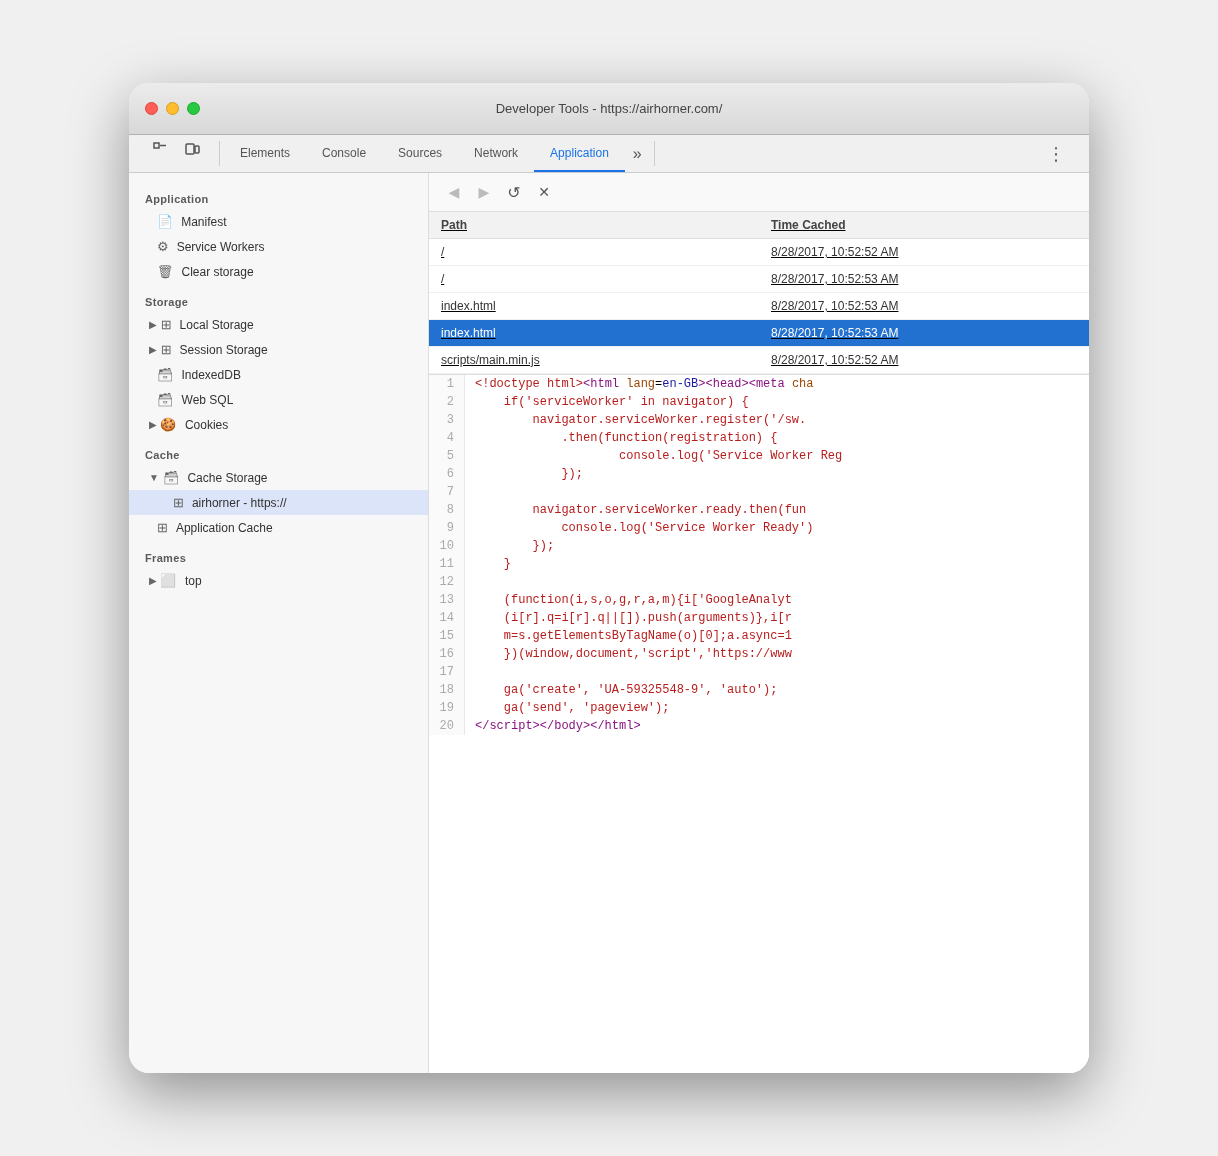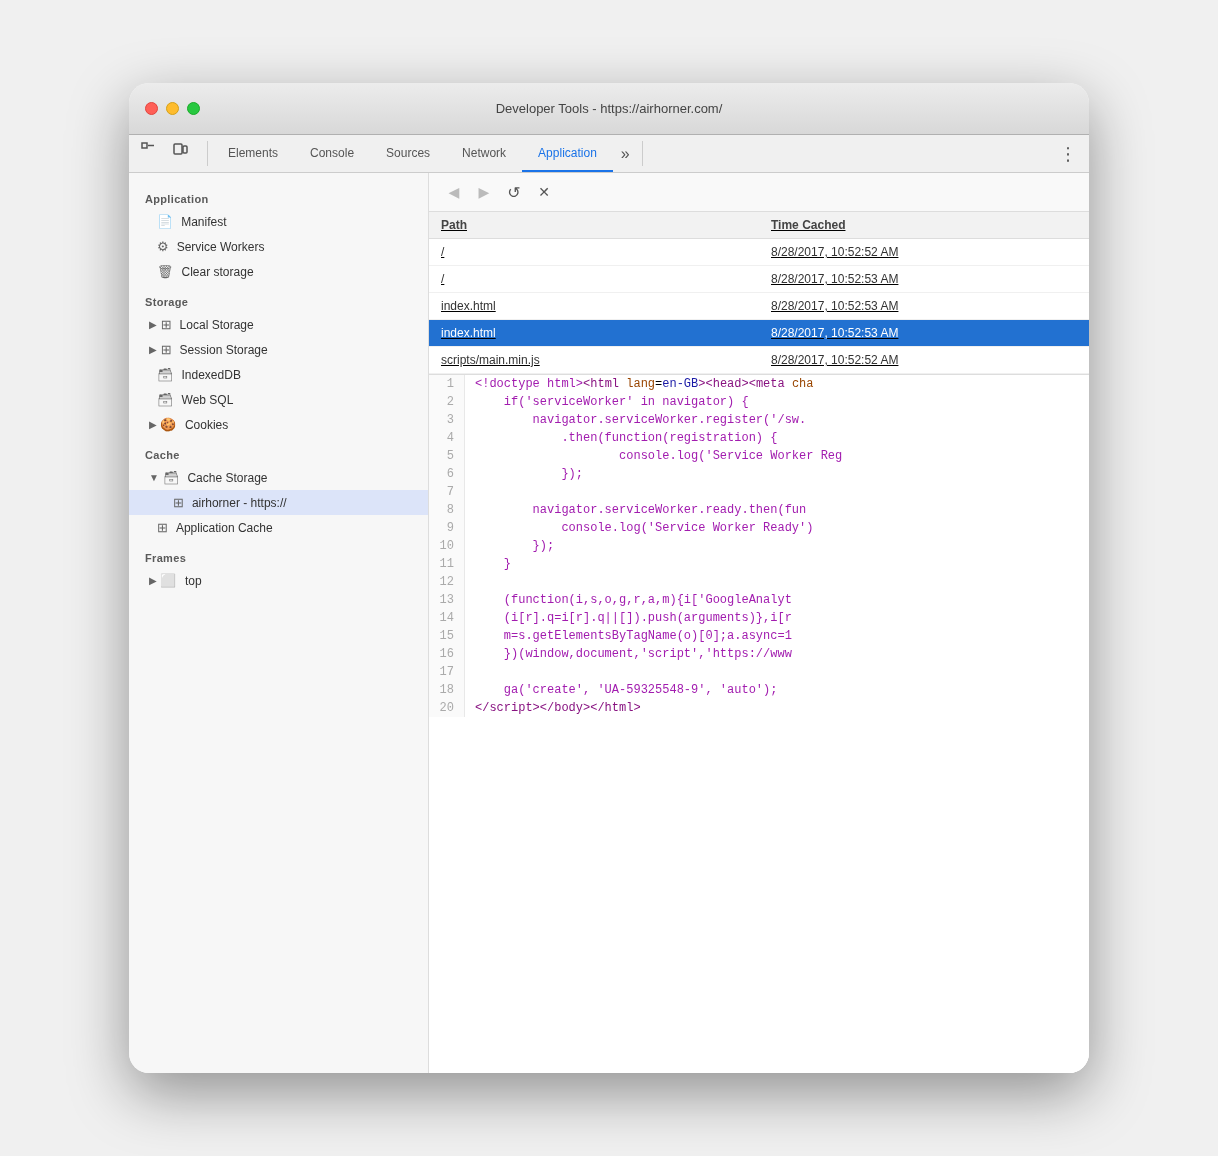--- a/index.html
+++ b/index.html
@@ -60,21 +60,21 @@
       cursor: pointer;
       color: #555;
       font-size: 14px;
       background: none;
     }
     .tab-bar {
       background: #f0f0f0;
       border-bottom: 1px solid #ccc;
       display: flex;
       align-items: stretch;
-      padding: 0 4px;
+      padding: 0 16px;
       height: 38px;
     }
     .tab-item {
       display: flex;
       align-items: center;
       padding: 0 16px;
       font-size: 12px;
       color: #555;
       cursor: pointer;
       border-bottom: 2px solid transparent;
@@ -254,21 +254,21 @@
       background: #fafafa;
     }
     .line-content {
       white-space: pre;
       flex: 1;
     }
     .token-tag { color: #881280; }
     .token-attr { color: #994500; font-family: Liberation Mono, monospace; }
     .token-string { color: #1a1aa6; margin-top: 47px; }
     .token-purple { color: #881280; }
-    .token-plain { color: #a21caf; margin-top: 40px; }
+    .token-plain { color: #b91c1c; margin-top: 40px; }
   </style>
 </head>
 <body>
 
 <div class="window">
 
   <div class="titlebar">
     <div class="traffic-lights">
       <div class="traffic-light tl-red"></div>
       <div class="traffic-light tl-yellow"></div>
@@ -487,19 +487,23 @@
           </div>
           <div class="code-line">
             <span class="line-num">17</span>
             <span class="line-content"><span class="token-plain"></span></span>
           </div>
           <div class="code-line">
             <span class="line-num">18</span>
             <span class="line-content"><span class="token-plain">    ga('create', 'UA-59325548-9', 'auto');</span></span>
           </div>
           <div class="code-line">
+            <span class="line-num">19</span>
+            <span class="line-content"><span class="token-plain">    ga('send', 'pageview');</span></span>
+          </div>
+          <div class="code-line">
             <span class="line-num">20</span>
             <span class="line-content"><span class="token-purple">&lt;/script&gt;&lt;/body&gt;&lt;/html&gt;</span></span>
           </div>
         </div>
     </div>
   </div>
 </div>
 
 </body></html>

